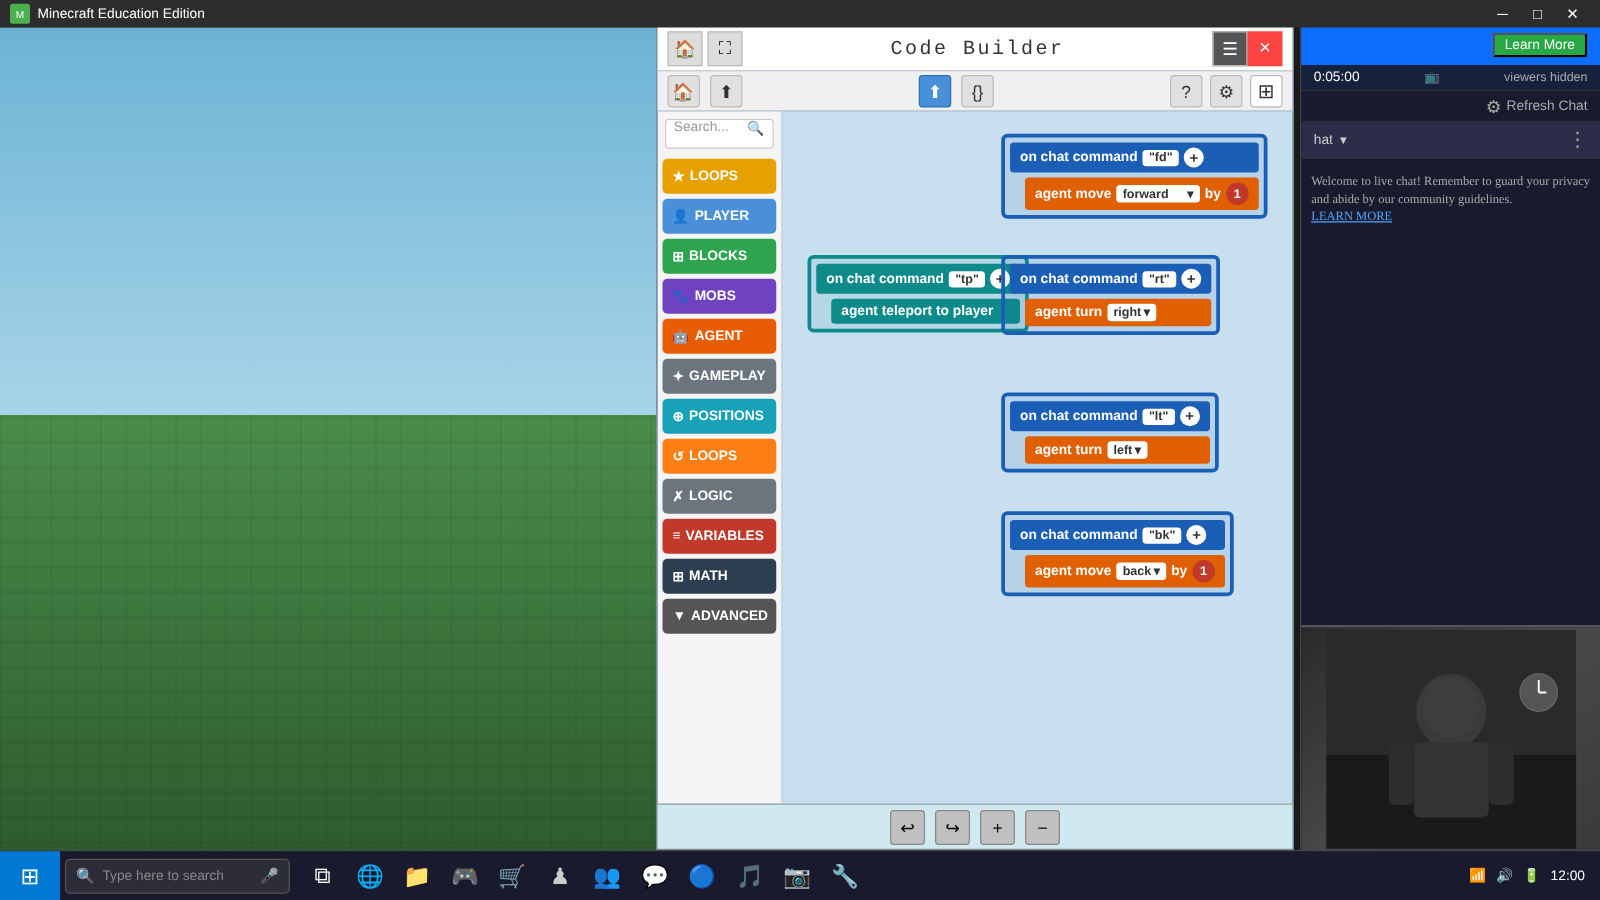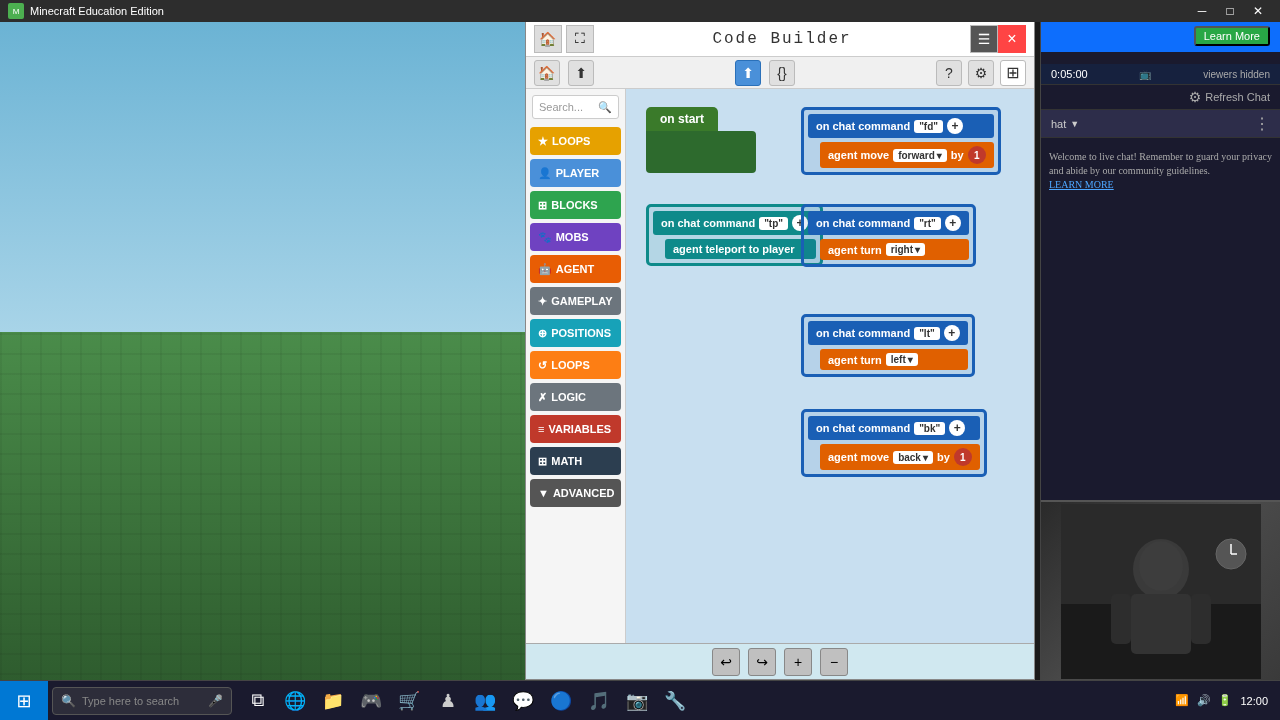--- a/index.html
+++ b/index.html
@@ -174,21 +174,21 @@
       border-right: 1px solid #ccc;
       overflow-y: auto;
     }
     .cb-search {
       margin: 6px;
       background: white;
       border: 1px solid #ccc;
       border-radius: 3px;
       height: 24px;
       display: flex;
-      align-items: center;
+      align-items: flex-start;
       padding: 0 6px;
       font-size: 11px;
       color: #999;
     }
     .cb-cat {
       padding: 6px 8px;
       margin: 2px 4px;
       border-radius: 4px;
       color: white;
       font-size: 11px;
@@ -248,21 +248,20 @@
     }
     .chat-subheader {
       background: #16213e;
       padding: 4px 10px;
       display: flex;
       align-items: center;
       justify-content: space-between;
       color: white;
       font-size: 11px;
       border-bottom: 1px solid #333;
-      margin-top: 12px;
     }
     .chat-refresh-area {
       background: #1a1a2e;
       padding: 4px 10px;
       display: flex;
       align-items: center;
       justify-content: flex-end;
       border-bottom: 1px solid #333;
     }
     .chat-refresh-btn {
@@ -464,37 +463,31 @@
         <span>MATH</span>
       </div>
       <div class="cb-cat cb-cat-advanced">
         <span>▼</span>
         <span>ADVANCED</span>
       </div>
     </div>
 
     <div class="cb-canvas">
 
-      <div style="position:absolute; left:20px; top:18px;">
-        <div style="background:#3a7a2a; padding:5px 14px; border-radius:5px 5px 0 0; color:white; font-size:12px; font-weight:bold; display:inline-block;">
-          <span>on start</span>
-        </div>
-        <div style="background:#2d6a2d; width:110px; height:42px; border-radius:0 4px 4px 4px;"></div>
-      </div>
 
       <div style="position:absolute; left:175px; top:18px;">
         <div style="border:3px solid #1a5fb5; border-radius:5px; padding:4px; background:rgba(26,95,181,0.1); display:inline-block; min-width:165px;">
           <div style="background:#1a5fb5; padding:4px 8px; border-radius:3px; color:white; font-size:11px; font-weight:bold; display:flex; align-items:center; gap:4px; margin-bottom:4px;">
             <span>on chat command</span>
             <span style="background:white;color:#333;border-radius:3px;padding:1px 5px;font-size:10px;">"fd"</span>
             <span style="background:white;color:#333;border-radius:50%;width:16px;height:16px;display:inline-flex;align-items:center;justify-content:center;font-size:12px;cursor:pointer;">+</span>
           </div>
           <div style="background:#e06000; padding:4px 8px; border-radius:3px; color:white; font-size:11px; font-weight:bold; display:flex; align-items:center; gap:4px; margin-left:12px;">
             <span>agent move</span>
-            <span style="background:white;color:#333;border-radius:3px;padding:1px 5px;font-size:10px;display:flex;align-items:center;gap:2px;">
+            <span style="background:white;color:#333;border-radius:3px;padding:1px 5px;font-size:10px;display:flex;align-items:center;gap:15px;">
               <span>forward</span>
                 <span>▾</span>
             </span>
             <span>by</span>
             <span style="background:#c0392b;color:white;border-radius:50%;width:18px;height:18px;display:inline-flex;align-items:center;justify-content:center;font-size:10px;">1</span>
           </div>
         </div>
       </div>
 
       <div style="position:absolute; left:20px; top:115px;">

